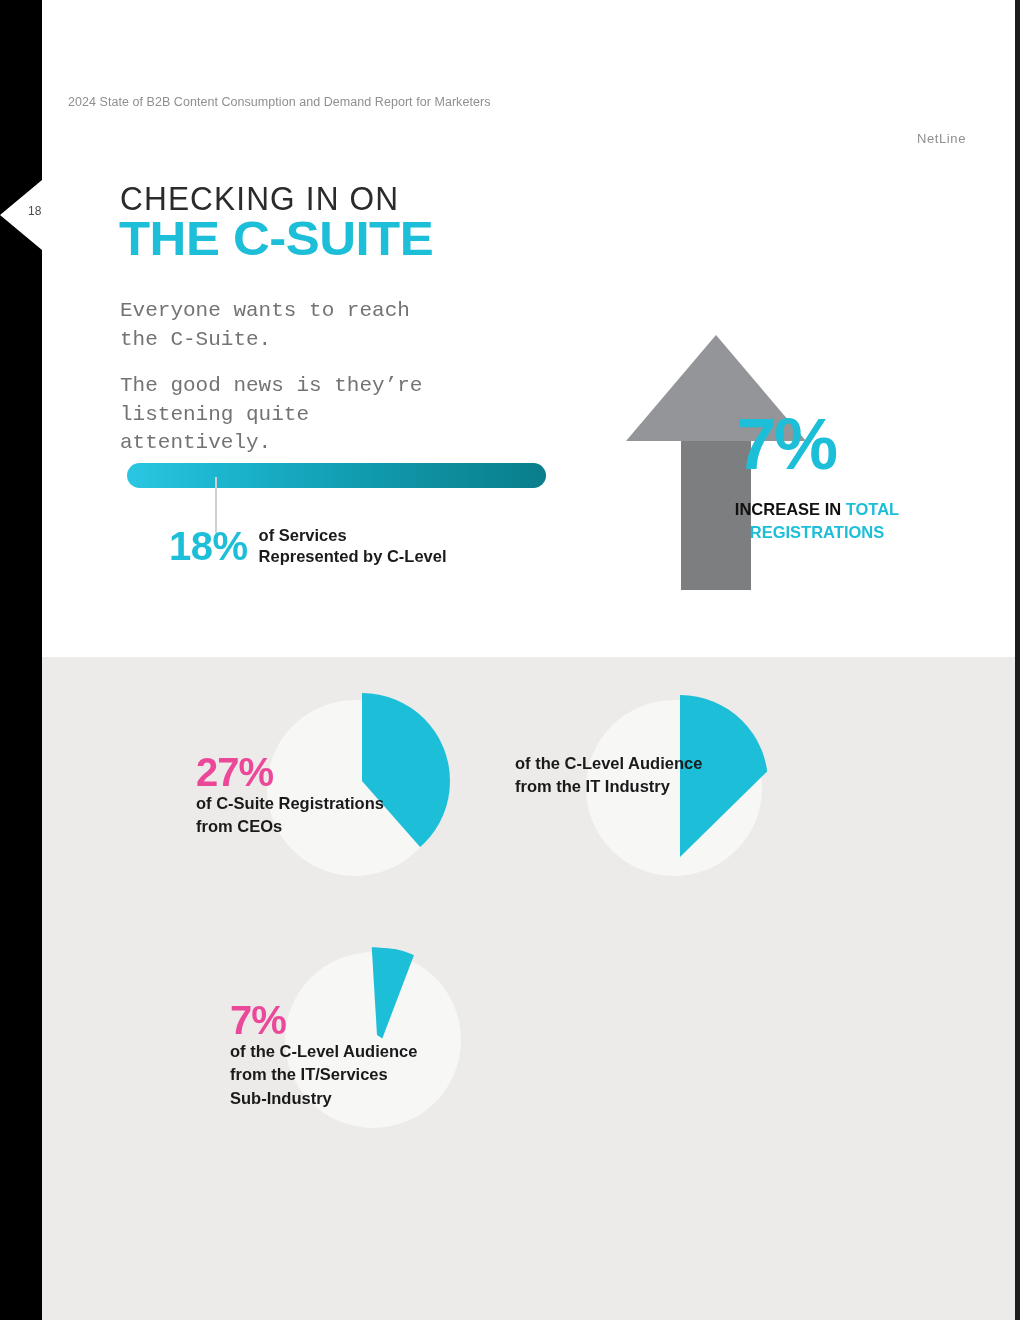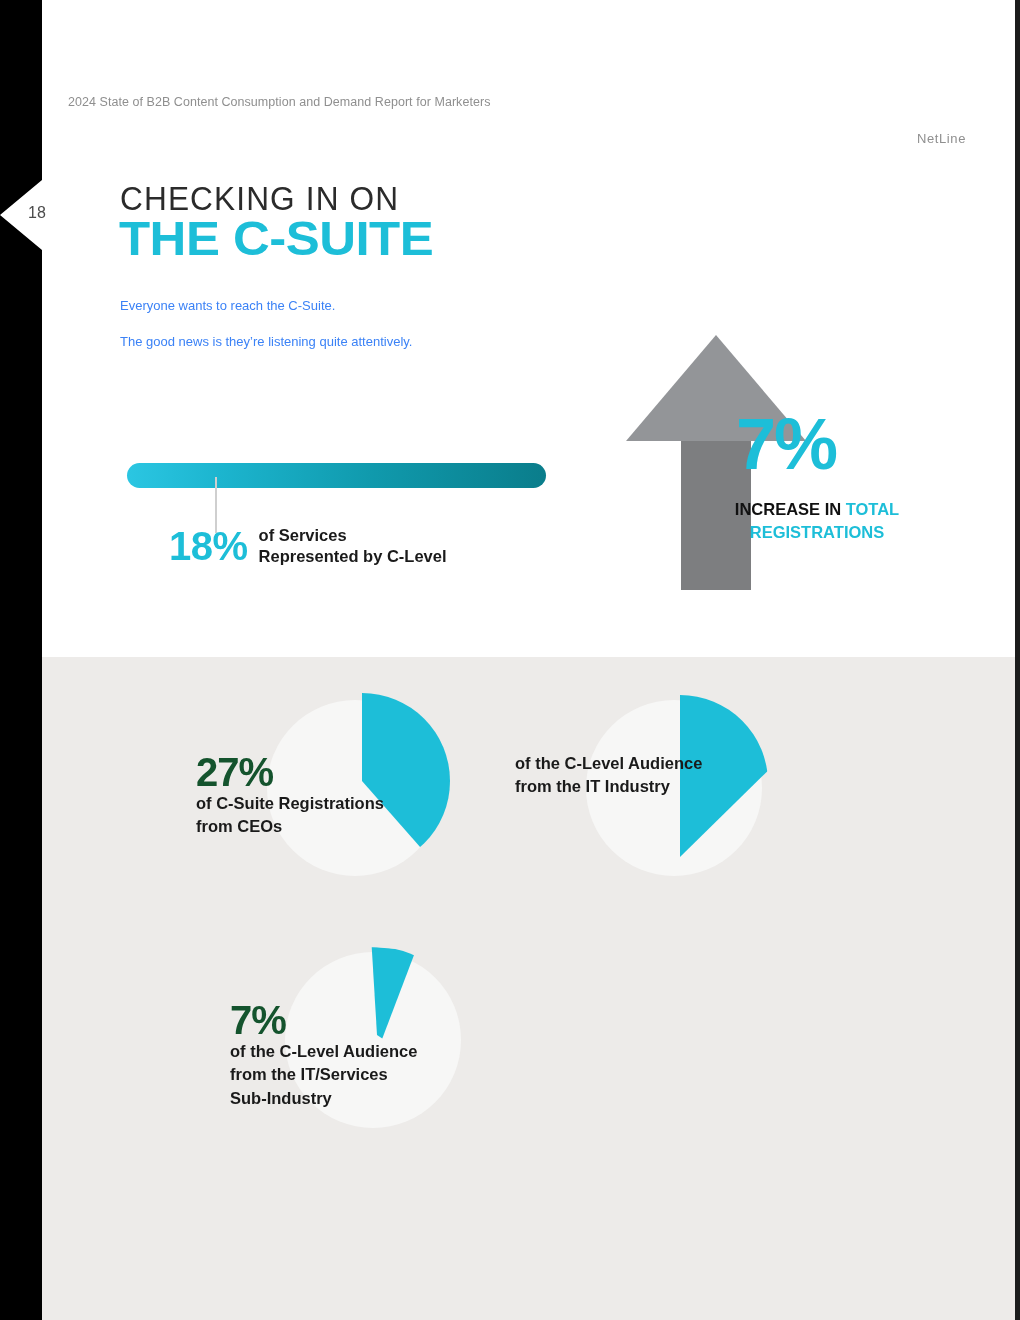--- a/index.html
+++ b/index.html
@@ -34,21 +34,21 @@
       0 215px,
       42px 250px,
       42px 1320px,
       0 1320px
     );
   }
   .page-number {
     position: absolute;
     left: 28px;
     top: 205px;
-    font-size: 16px;
+    font-size: 12px;
     color: #4c4c4c;
     letter-spacing: .2px;
     line-height: 1;
   }
 
   
   .right-rule {
     position: absolute;
     right: 0;
     top: 0;
@@ -113,23 +113,24 @@
     transform-origin: left center;
     white-space: nowrap;
   }
 
   
   .intro {
     position: absolute;
     left: 120px;
     top: 297px;
     width: 330px;
-    font-size: 13px;
-    color: #3b82f6;
+    font-size: 21px;
+    color: #737373;
     line-height: 1.36;
+    font-family: Liberation Mono, monospace;
   }
   .intro p { margin: 0 0 18px 0; }
   .intro p:last-child { margin-bottom: 3px; }
 
   
   .bar-wrap {
     position: absolute;
     left: 127px;
     top: 463px;
     width: 419px;
@@ -250,21 +251,21 @@
     position: absolute;
     inset: 0;
     border-radius: 50%;
     background: #1dbed8;
   }
 
   .pie-text { position: absolute; }
   .pie-num {
     font-size: 40px;
     font-weight: 700;
-    color: #14532d;
+    color: #ec4899;
     line-height: 1;
     letter-spacing: -1px;
     white-space: nowrap;
   }
   .pie-lbl {
     margin-top: 0;
     font-size: 16.5px;
     font-weight: 700;
     color: #1a1a1a;
     line-height: 1.42;

